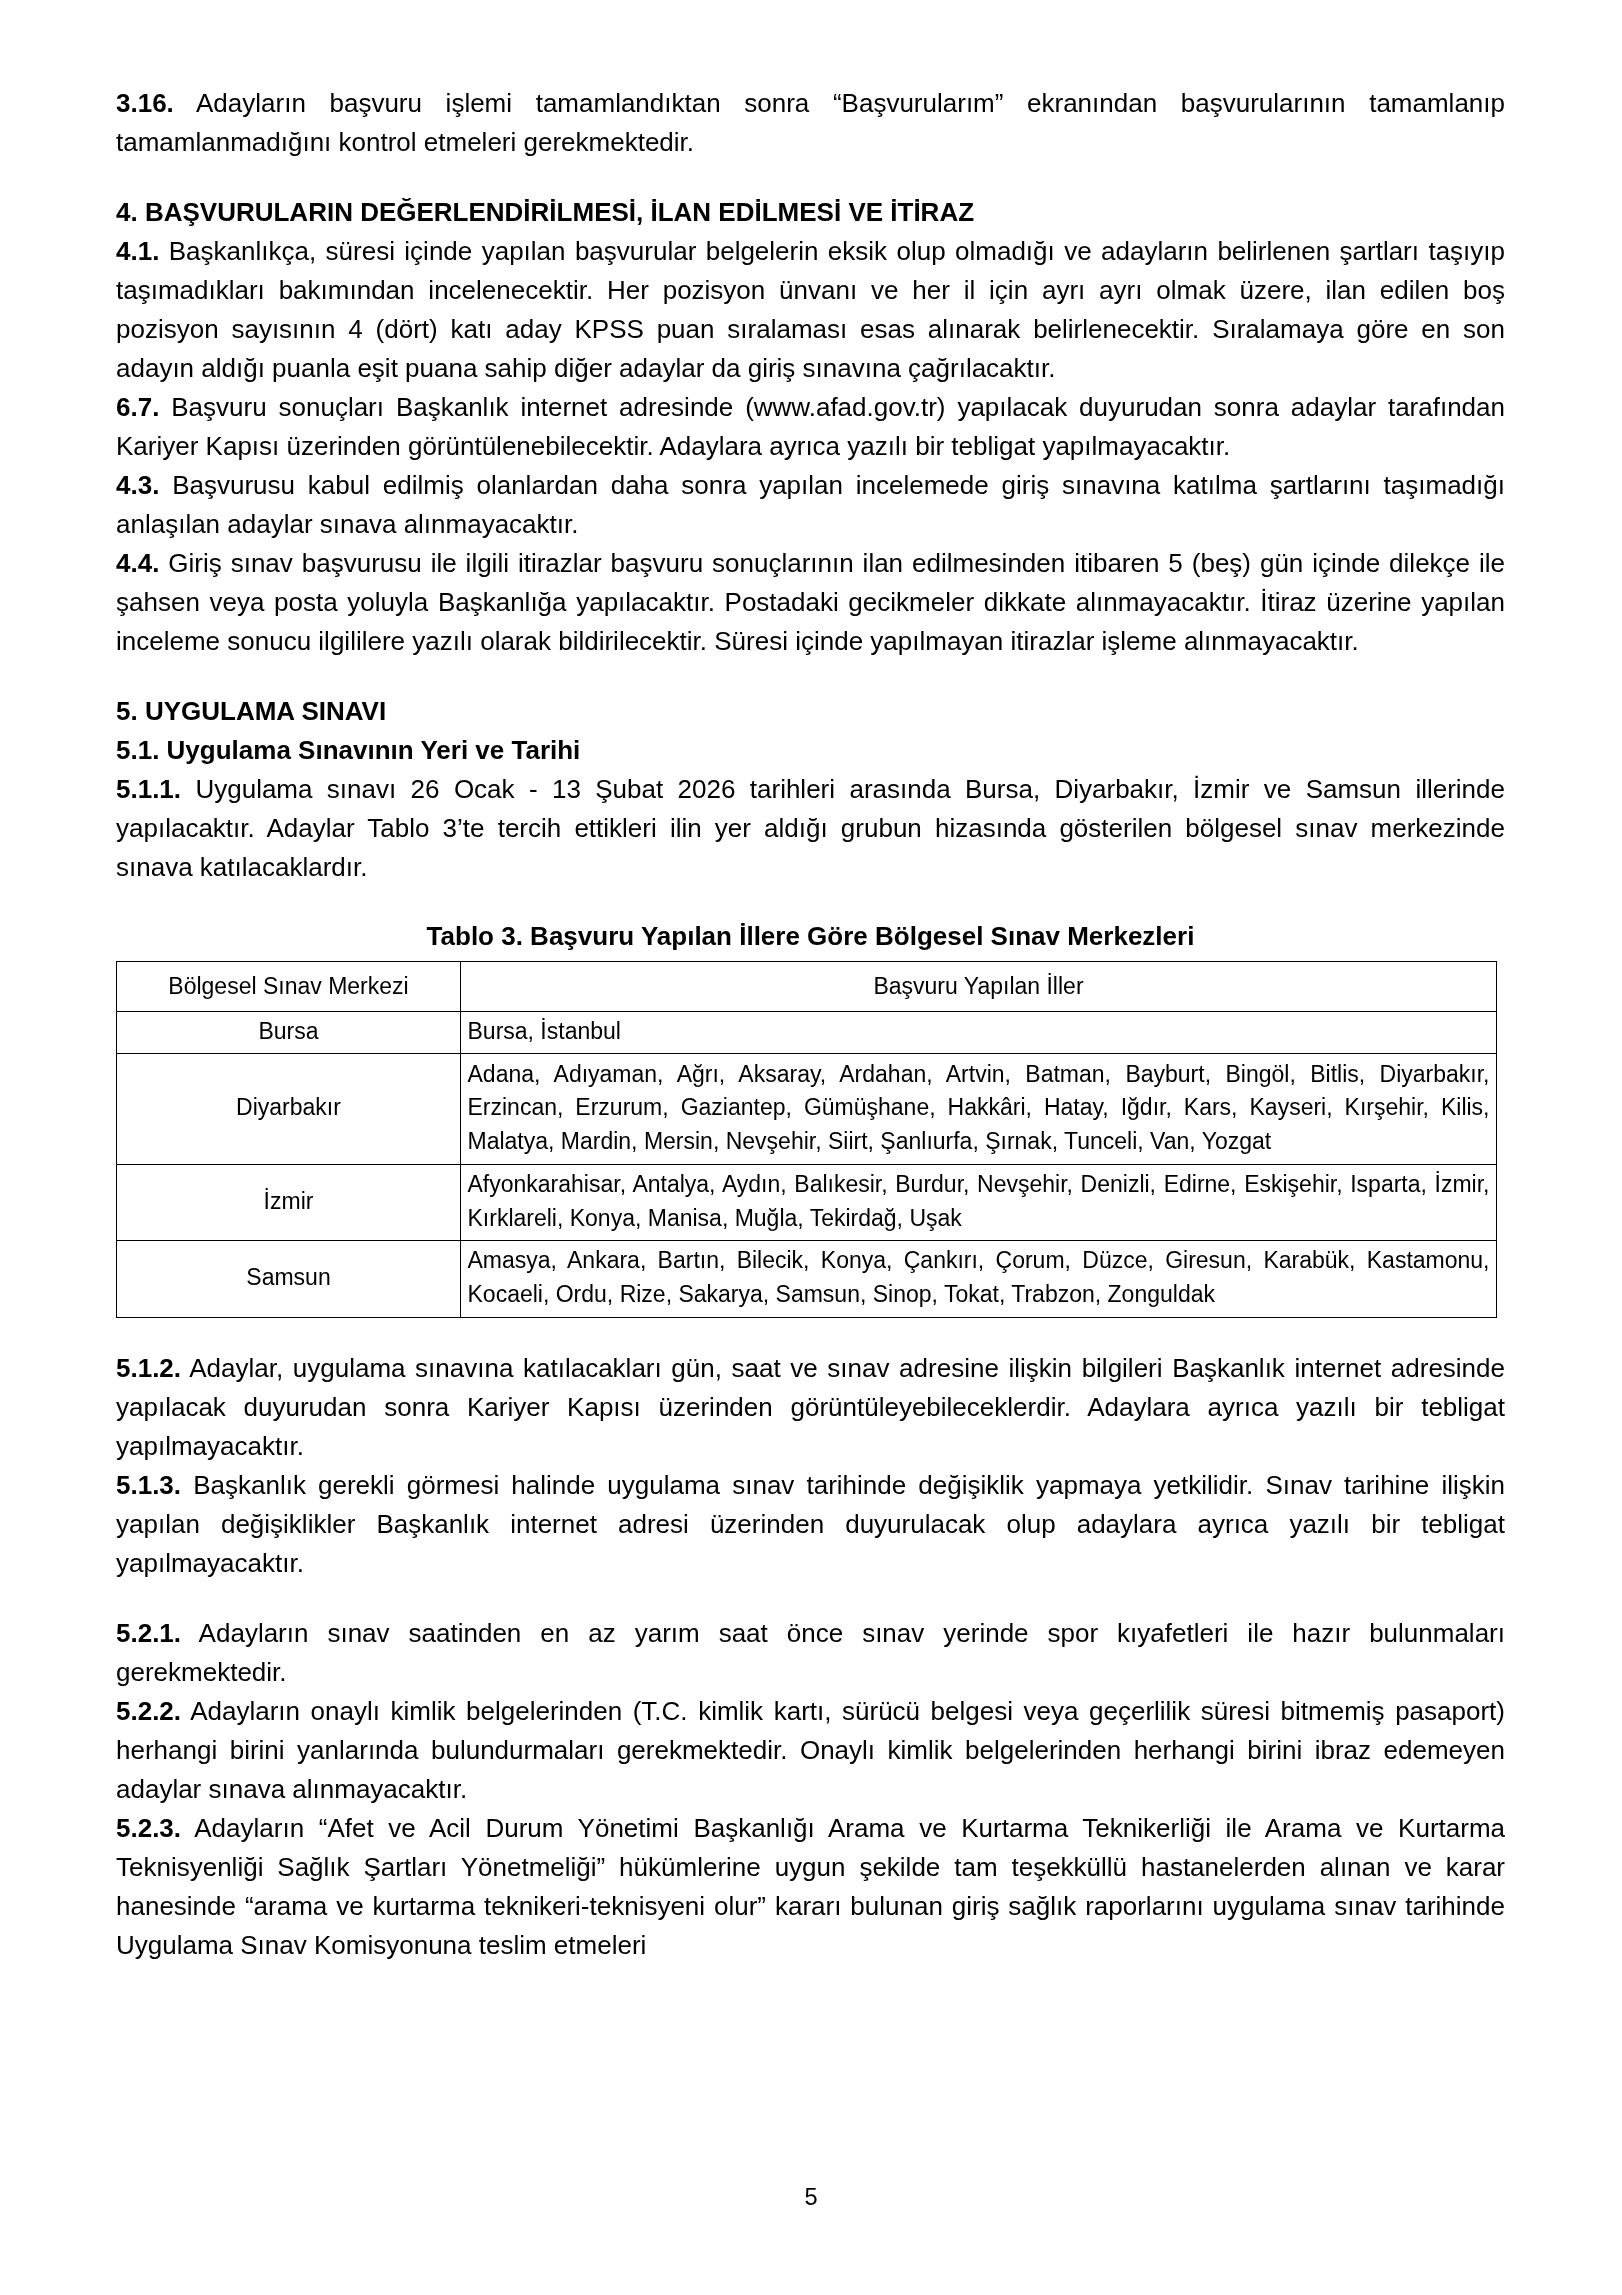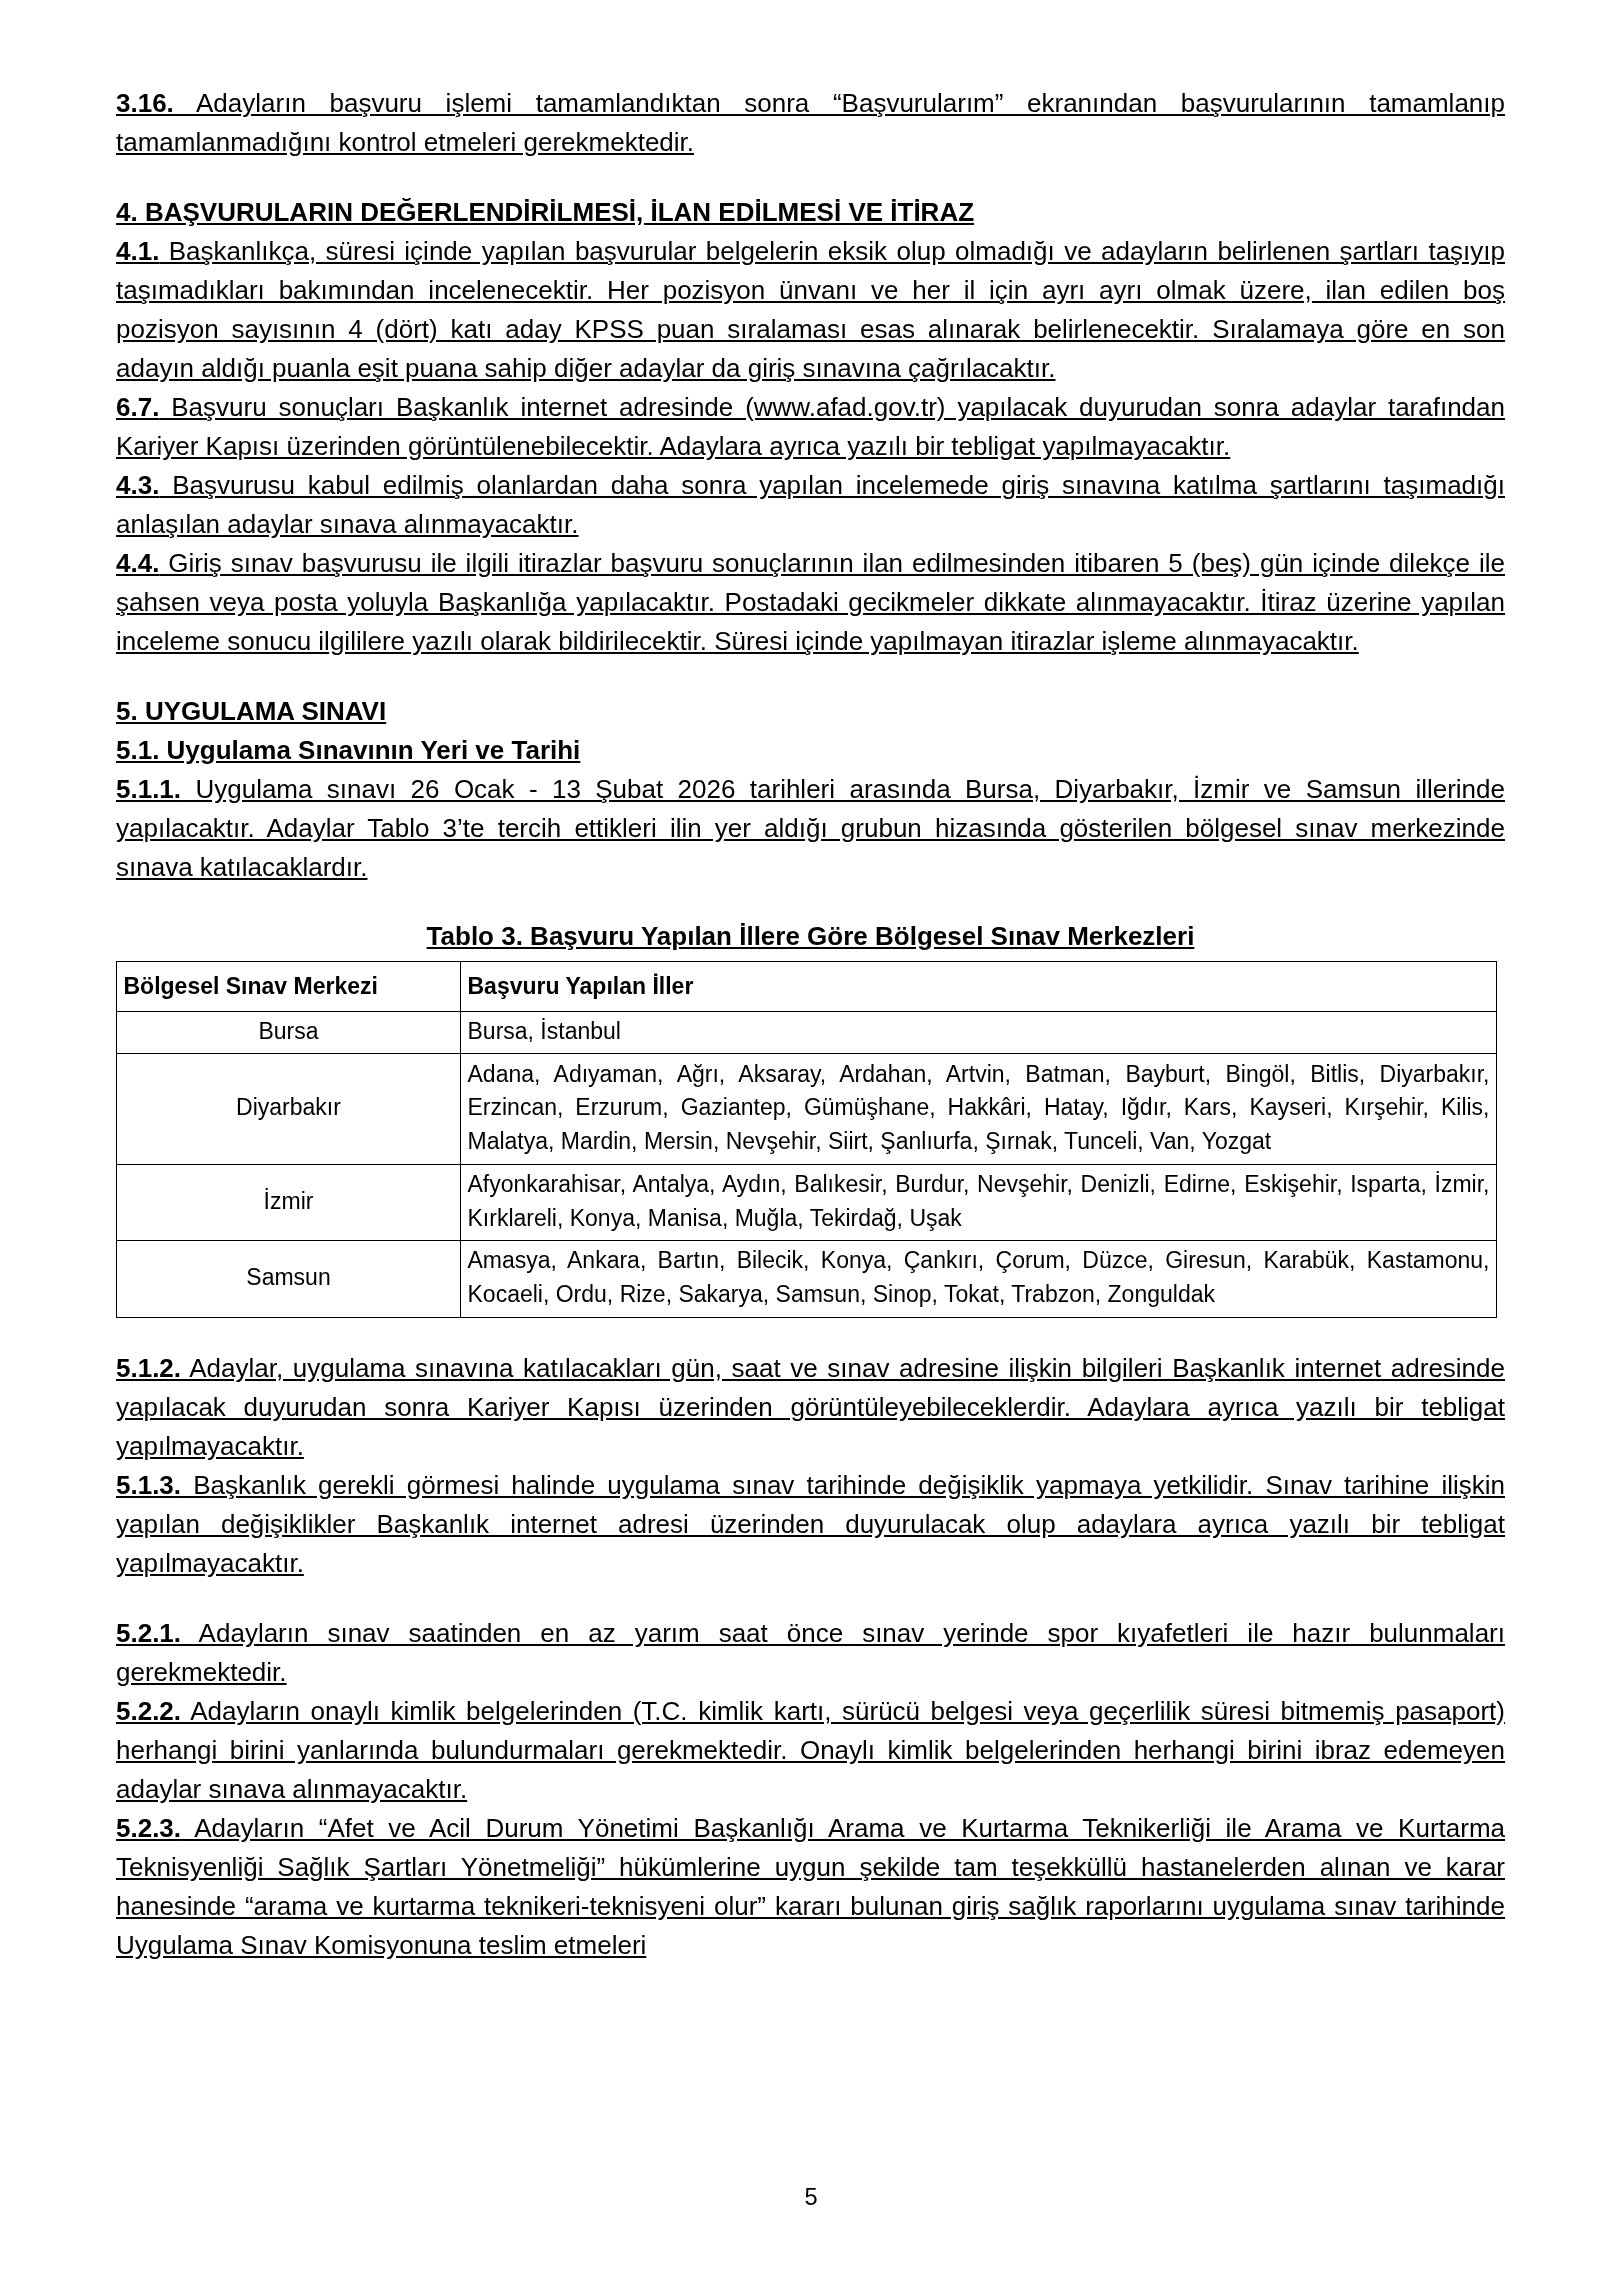--- a/index.html
+++ b/index.html
@@ -29,21 +29,20 @@
     width: 1389px;
   }
   p, .para {
     margin: 0;
     font-size: 26px;
     line-height: 1.50;
     text-align: justify;
     text-justify: inter-word;
     -webkit-hyphens: none;
     hyphens: none;
-    text-decoration: underline;
   }
   .para b, .lead {
     font-weight: bold;
   }
   .heading {
     margin: 0;
     font-size: 26px;
     line-height: 1.50;
     font-weight: bold;
     text-align: left;
@@ -73,22 +72,22 @@
     text-justify: inter-word;
   }
   table.tbl td.col-a {
     width: 330px;
     text-align: center;
   }
   table.tbl td.col-b {
     text-align: justify;
   }
   table.tbl tr.head td {
-    font-weight: bold;
-    text-align: left;
+    font-weight: normal;
+    text-align: center;
     padding-top: 7.9px;
     padding-bottom: 7px;
   }
   table.tbl td.col-b.nojust {
     text-align: left;
   }
   .page-number {
     position: absolute;
     left: 0;
     top: 2186px;

